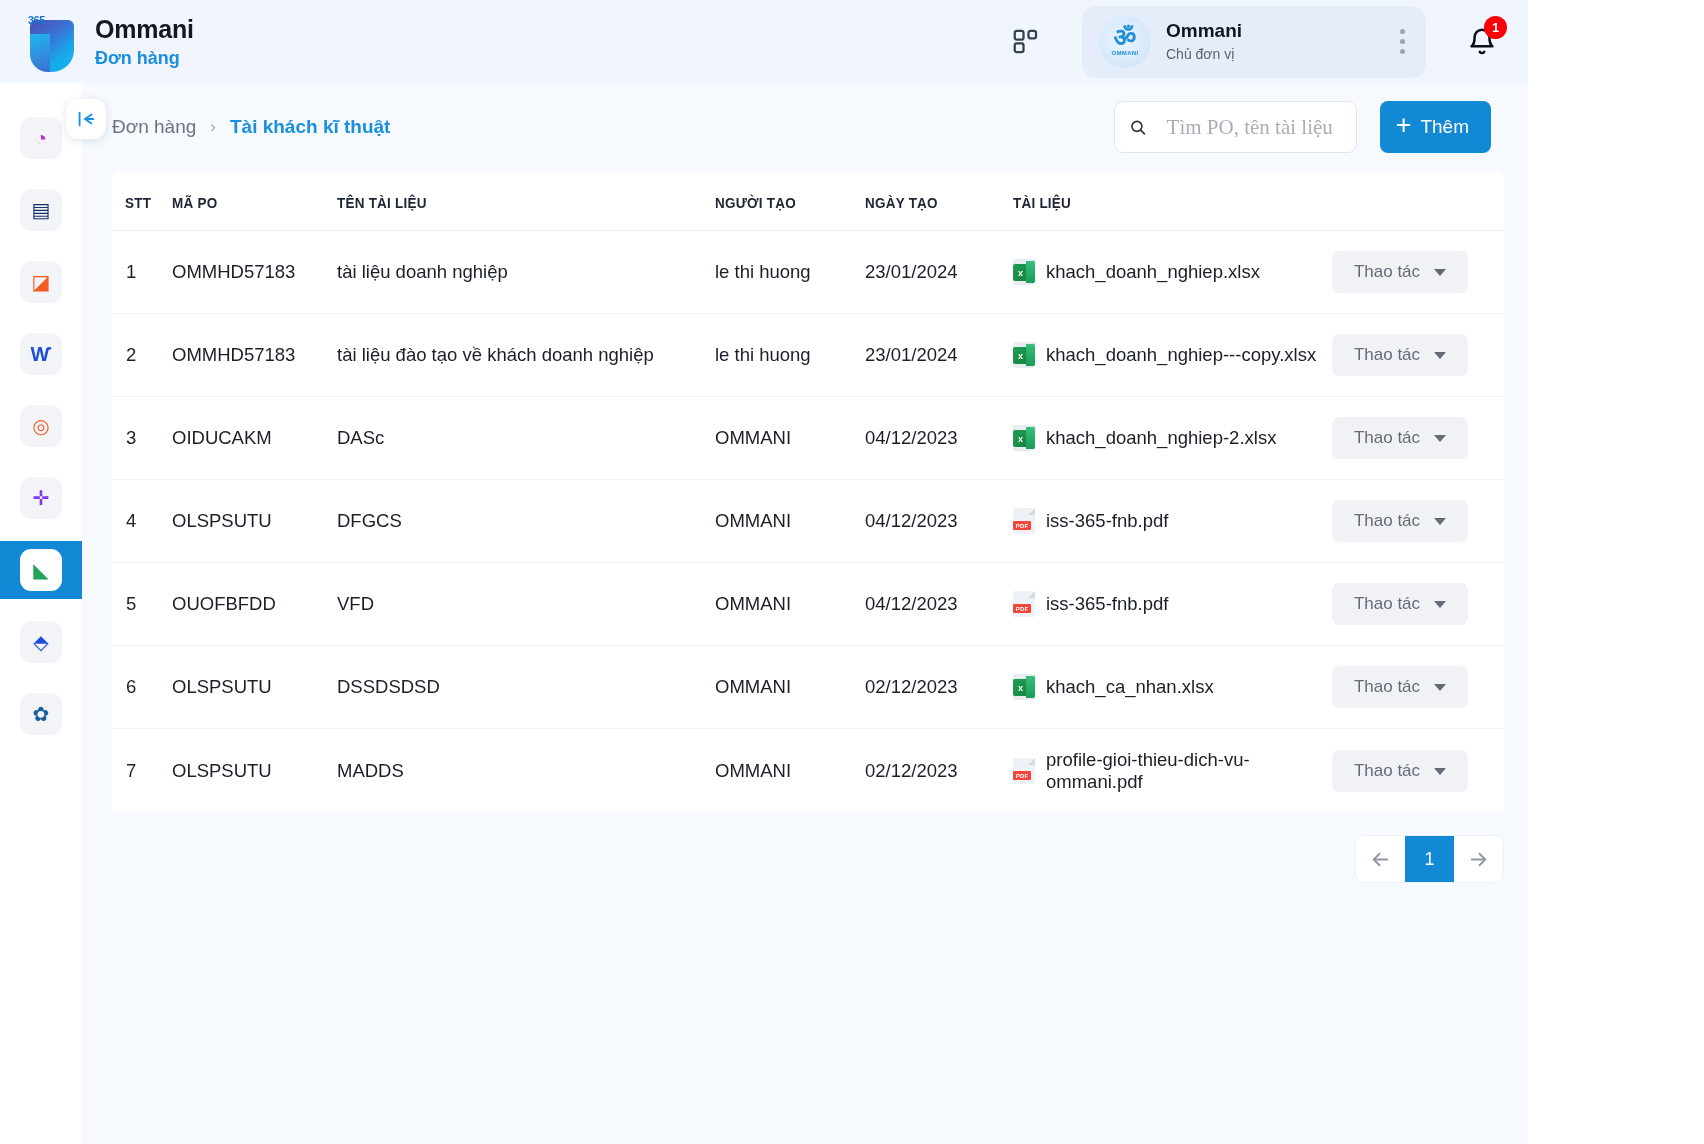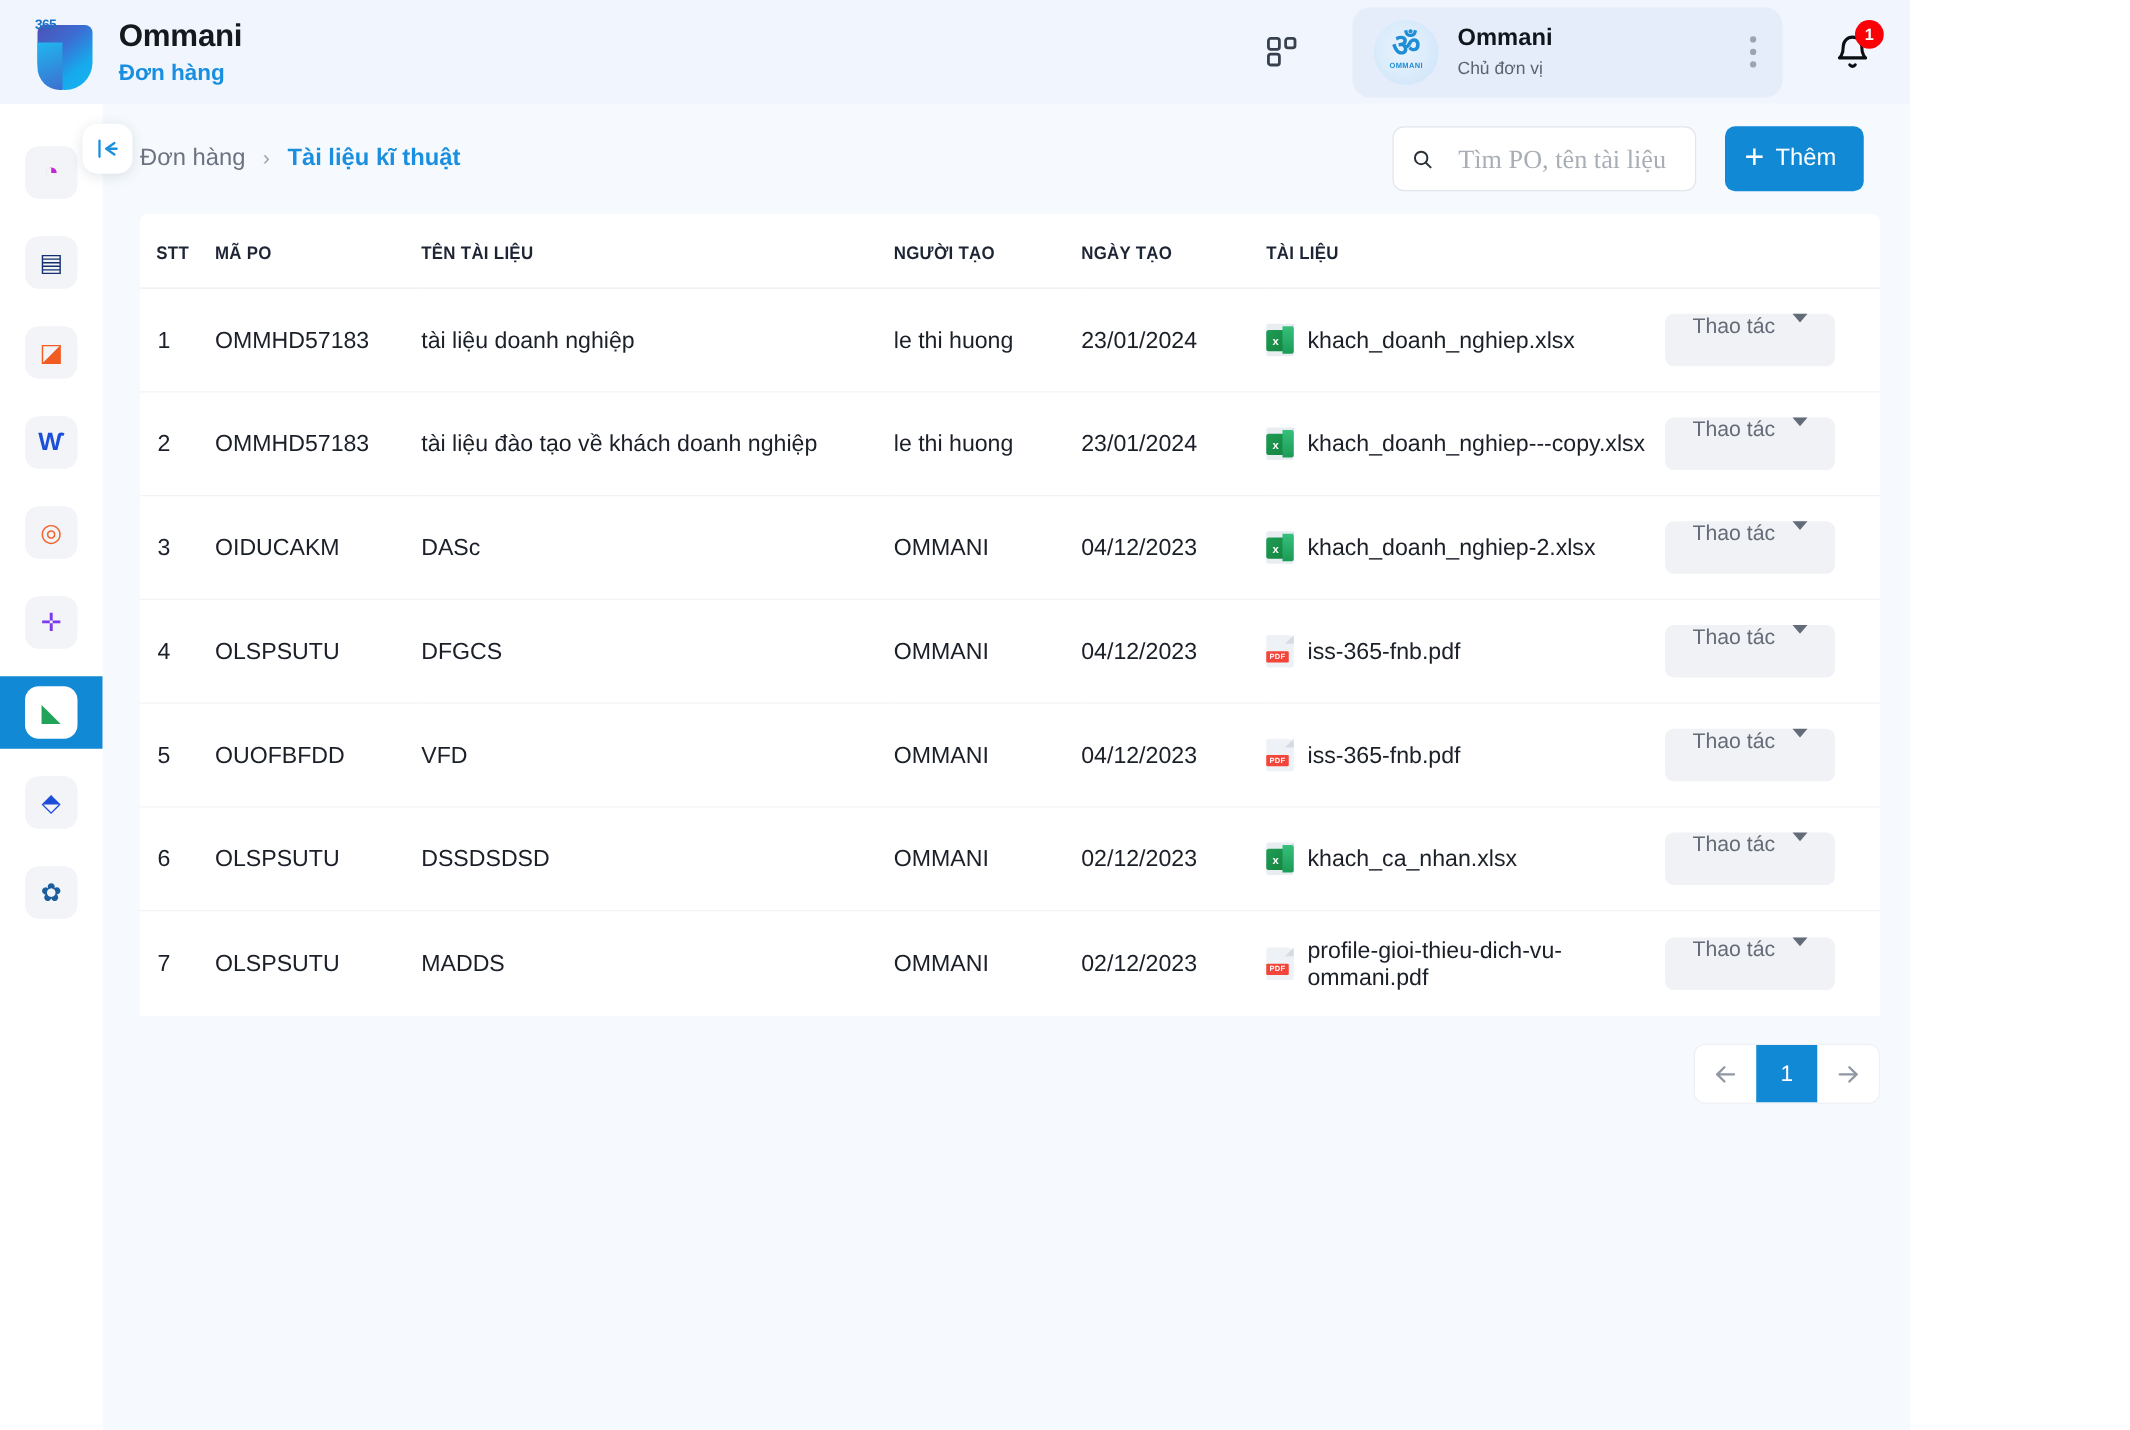--- a/index.html
+++ b/index.html
@@ -418,21 +418,21 @@
   .action-btn {
     background: #f1f2f5;
     border: none;
     border-radius: 7px;
     height: 42px;
     width: 136px;
     font-family: inherit;
     font-size: 17px;
     color: #646b78;
     display: flex;
-    align-items: flex-start;
+    align-items: center;
     justify-content: center;
     gap: 14px;
     cursor: pointer;
   }
   .action-btn .caret {
     width: 0; height: 0;
     border-left: 6px solid transparent;
     border-right: 6px solid transparent;
     border-top: 7px solid #646b78;
   }
@@ -578,21 +578,21 @@
         </svg>
       </div>
     </nav>
 
     <main class="main">
 
       <div class="toolbar">
         <div class="breadcrumb">
           <span class="crumb-root">Đơn hàng</span>
           <span class="crumb-sep">›</span>
-          <span class="crumb-current">Tài liệu kĩ thuật</span>
+          <span class="crumb-current">Tài khách kĩ thuật</span>
         </div>
 
         <div class="toolbar-spacer"></div>
 
         <div class="search-box">
           <svg width="21" height="21" viewBox="0 0 24 24" fill="none" stroke="#2b3139" stroke-width="2.1" stroke-linecap="round">
             <circle cx="10.5" cy="10.5" r="6.6"></circle>
             <line x1="15.5" y1="15.5" x2="20.5" y2="20.5"></line>
           </svg>
           <input type="text" placeholder="Tìm PO, tên tài liệu" style="">

